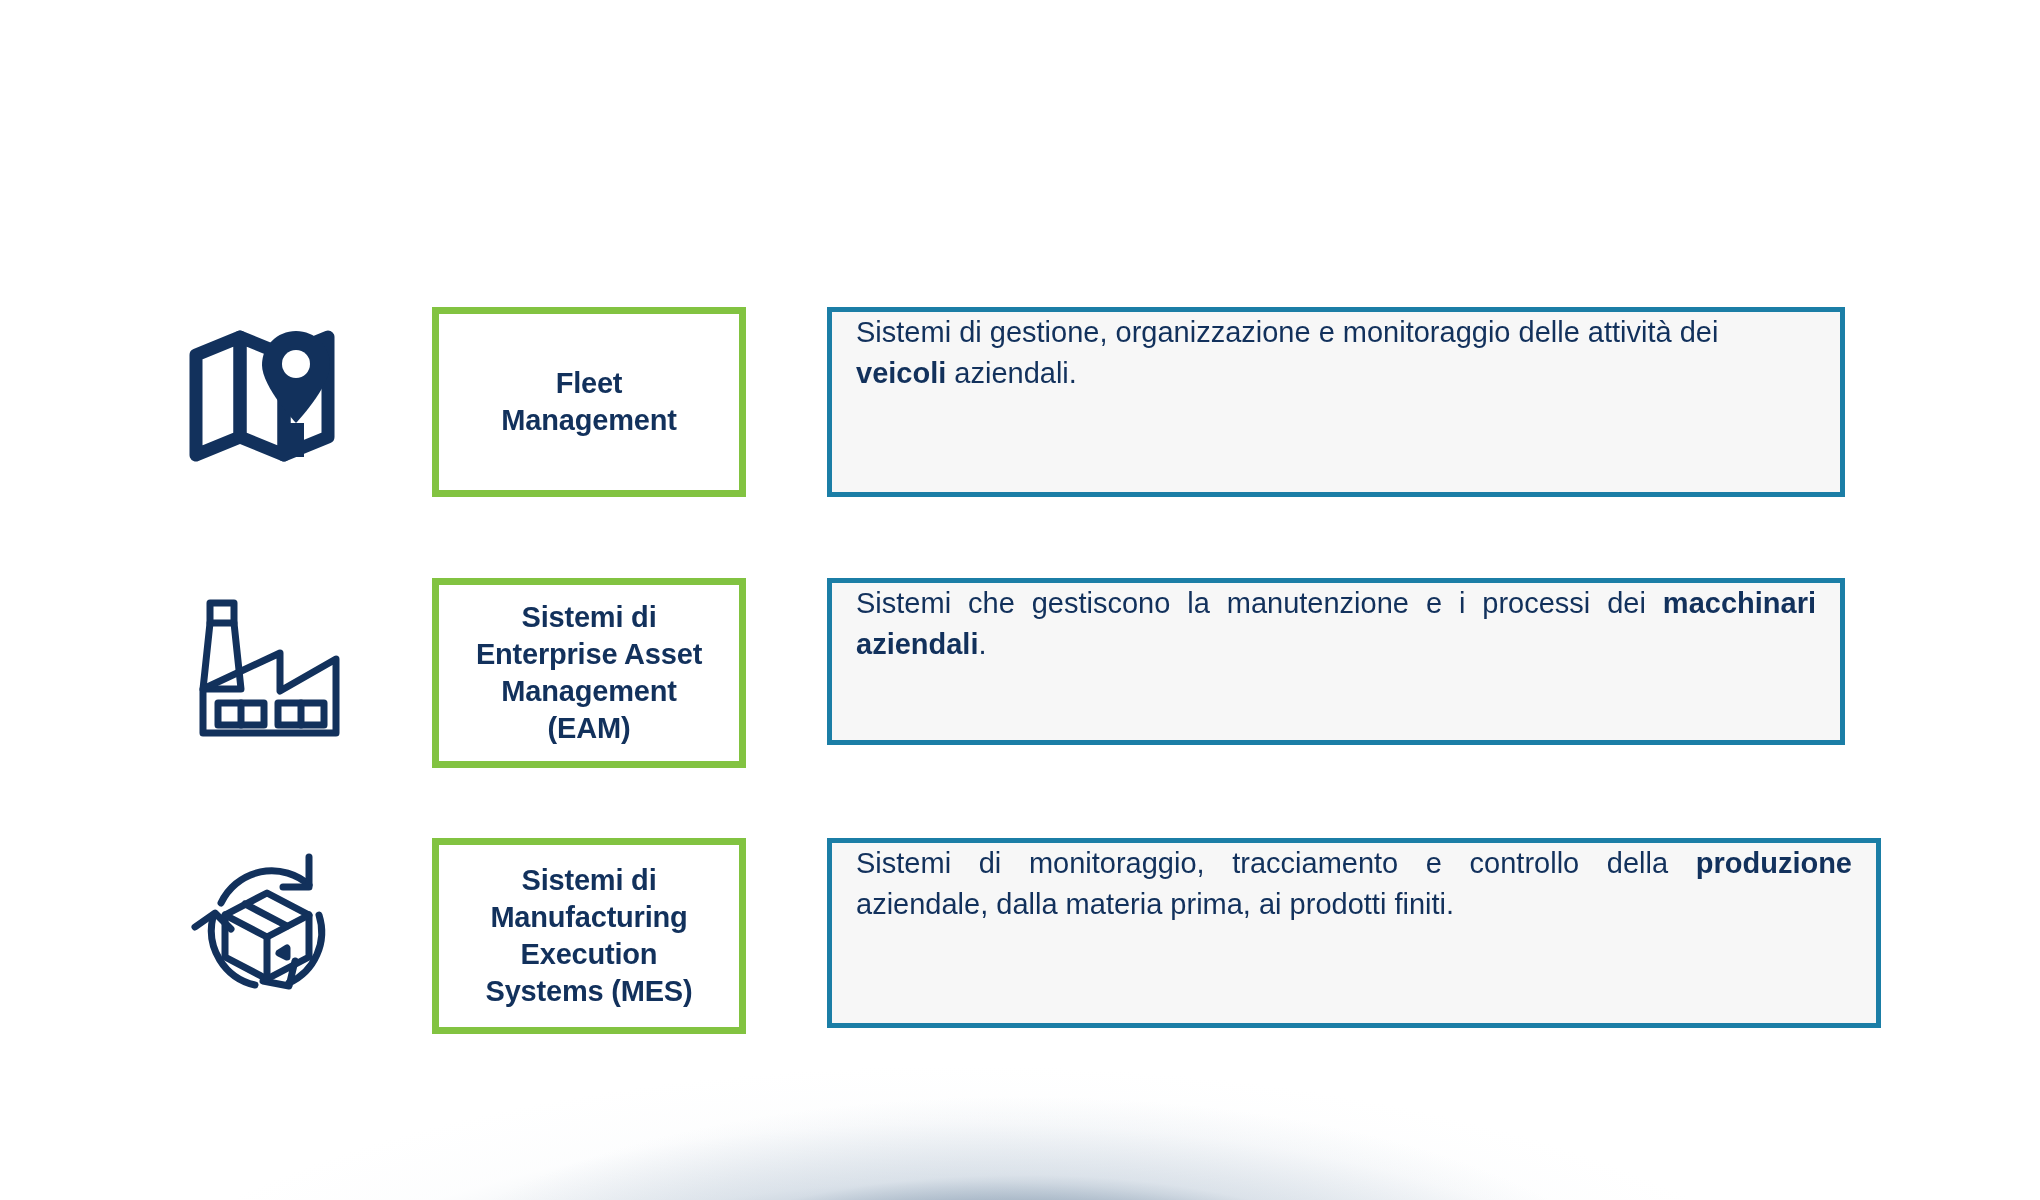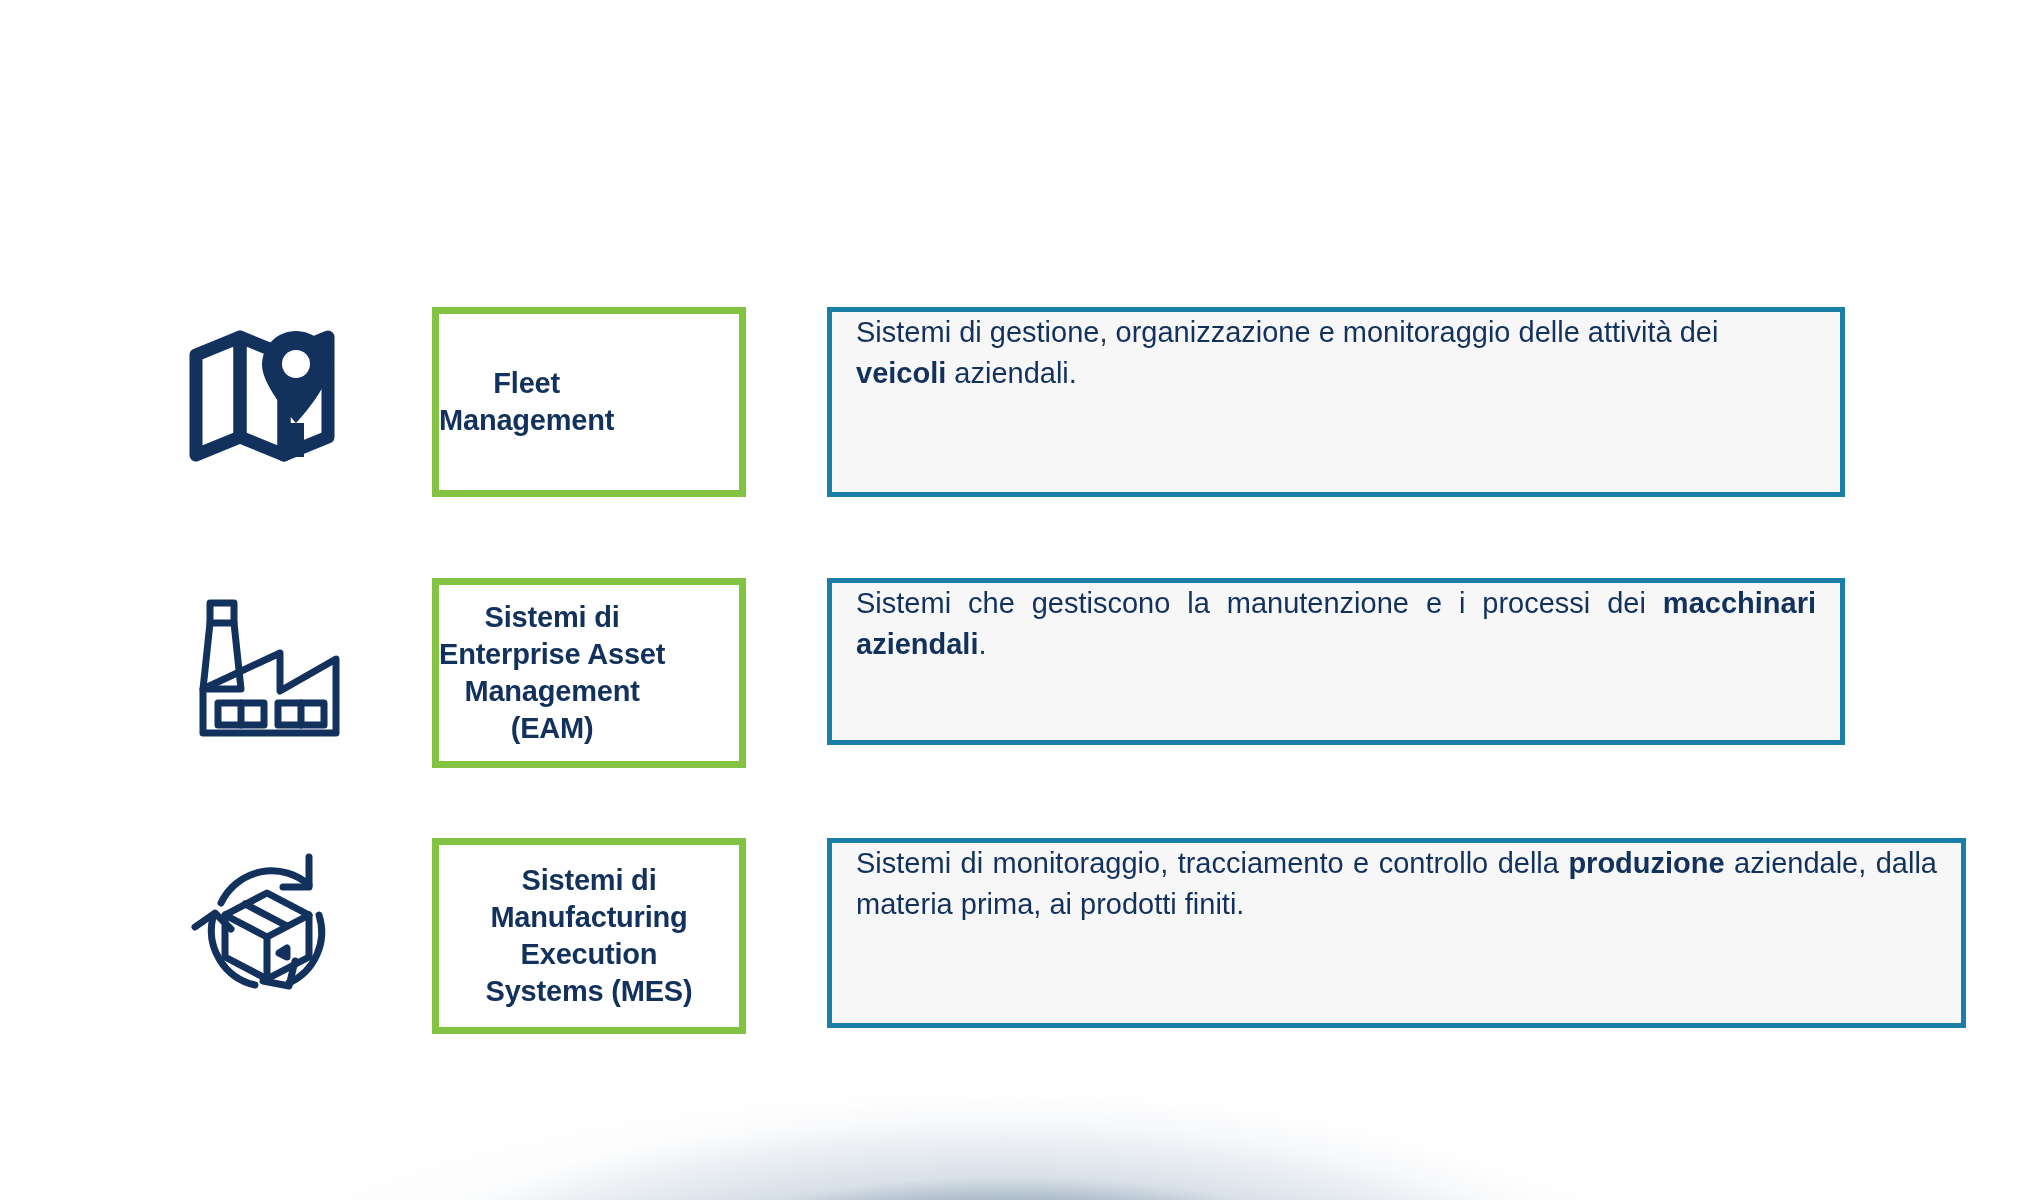--- a/index.html
+++ b/index.html
@@ -56,21 +56,21 @@
     align-items: center;
     justify-content: center;
   }
 
   .label-box {
     position: absolute;
     border: 7px solid #82c341;
     background: #ffffff;
     display: flex;
     align-items: center;
-    justify-content: flex-start;
+    justify-content: center;
     text-align: center;
   }
   .label-text {
     color: #12315c;
     font-weight: bold;
     font-size: 29px;
     line-height: 1.27;
     letter-spacing: -0.2px;
     white-space: pre-line;
   }
@@ -95,21 +95,21 @@
   #row1-icon  { left: 185px; top: 322px; width: 165px; height: 145px; }
   #row2-icon  { left: 185px; top: 588px; width: 165px; height: 155px; }
   #row3-icon  { left: 183px; top: 843px; width: 170px; height: 165px; }
 
   #row1-label { left: 432px; top: 307px; width: 314px; height: 190px; }
   #row2-label { left: 432px; top: 578px; width: 314px; height: 190px; }
   #row3-label { left: 432px; top: 838px; width: 314px; height: 196px; }
 
   #row1-desc  { left: 827px; top: 307px; width: 1018px; height: 190px; }
   #row2-desc  { left: 827px; top: 578px; width: 1018px; height: 167px; }
-  #row3-desc  { left: 827px; top: 838px; width: 1139px; height: 190px; }
+  #row3-desc  { left: 827px; top: 838px; width: 1054px; height: 190px; }
 
   
   #row3-label .label-text { width: 330px; }
 
   svg { display: block; }
 </style>
 </head>
 <body>
 
 <div id="stage">

